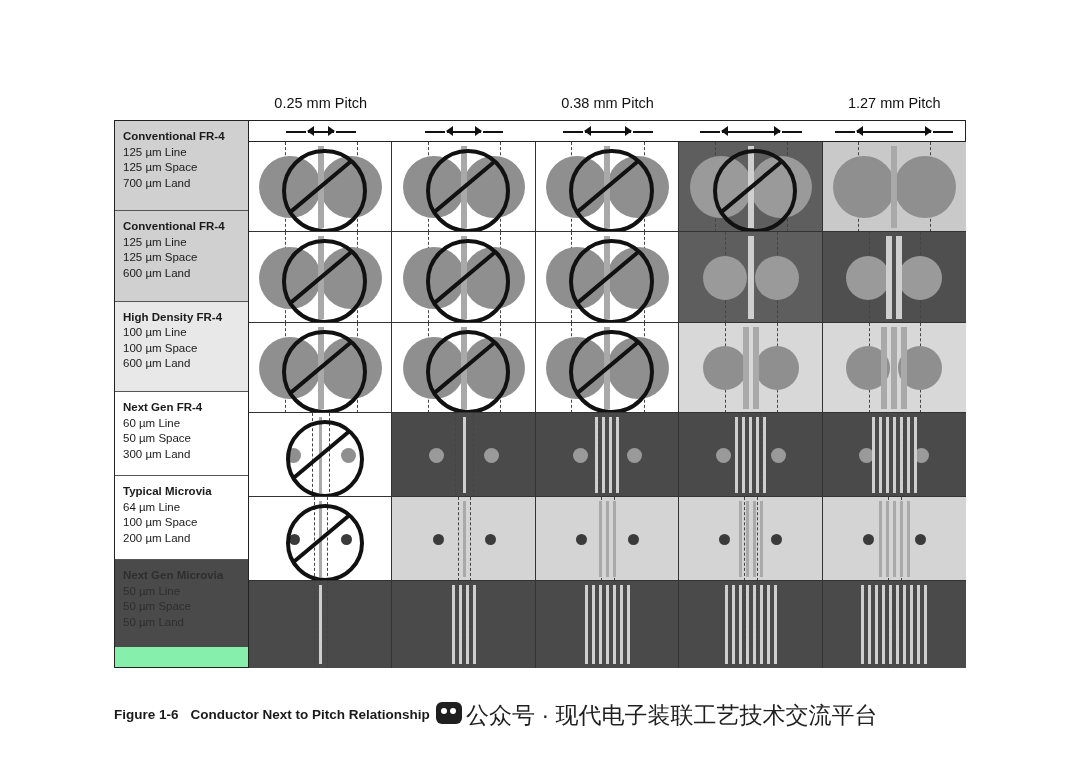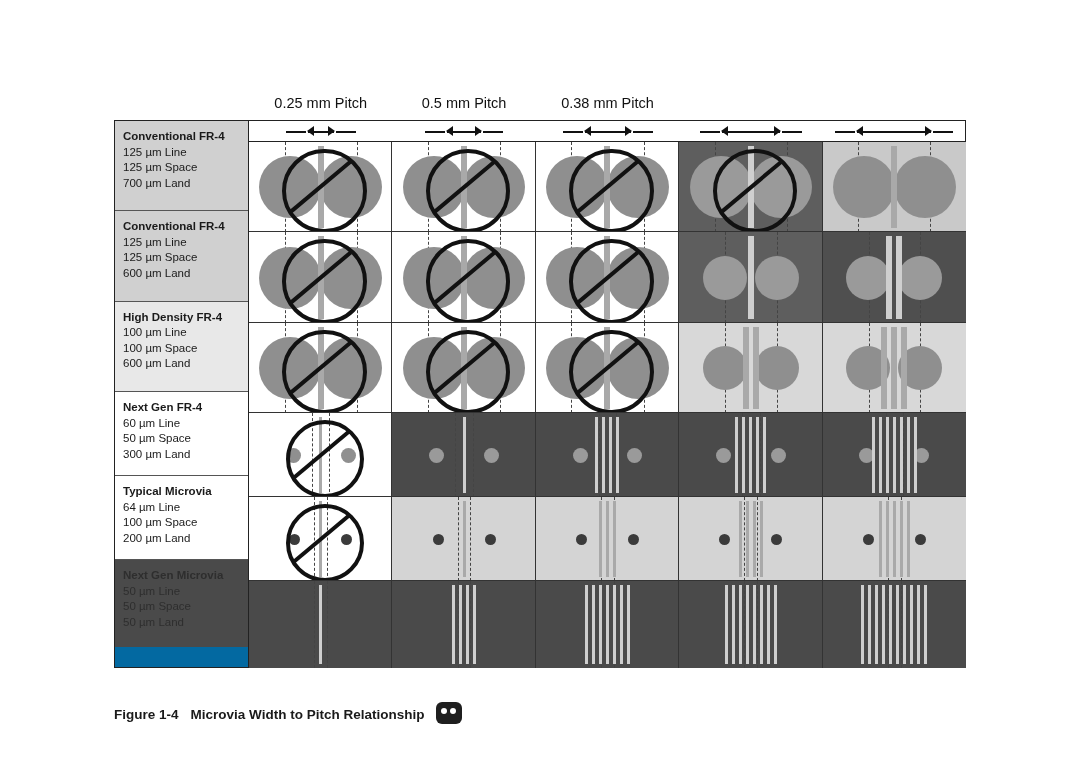--- a/index.html
+++ b/index.html
@@ -37,21 +37,21 @@
   
   .tablebox{
     position:absolute;left:134px;top:28px;width:718px;height:548px;
     border:1px solid #222;
     box-sizing:border-box;
   }
   
   .labelcol{
     position:absolute;left:0px;top:28px;width:135px;height:548px;
     border:1px solid #222;border-right:none;box-sizing:border-box;
-    background:#0369a1;
+    background:#86efac;
   }
   .rowlabel{
     position:absolute;left:0;width:135px;
     box-sizing:border-box;
     border-bottom:1px solid #555;
     padding:8px 6px 0 8px;
     font-size:11.5px;line-height:15.5px;color:#1a1a1a;
   }
   .rowlabel.last{border-bottom:none;}
   .rowlabel .l1{font-weight:600;}
@@ -123,22 +123,22 @@
 <body>
 
 <div class="slide">
 
 
   <div class="pagenum">2</div>
 
   <div class="figure">
     <div class="colheaders" id="colheaders">
         <div class="colhead" style="left: 125px; width: 163.4px;">0.25 mm Pitch</div>
-        <div class="colhead" style="left: 268.4px; width: 163.4px;">0.5 mm Pitch</div>
         <div class="colhead" style="left: 411.8px; width: 163.4px;">0.38 mm Pitch</div>
+        <div class="colhead" style="left: 698.6px; width: 163.4px;">1.27 mm Pitch</div>
       </div>
     <div class="labelcol" id="labelcol">
         <div class="rowlabel" style="top: 0px; height: 90.4351px; background: rgb(208, 208, 208);">
           <div class="l1">Conventional FR-4</div>
           <div class="">125 µm Line</div>
           <div class="">125 µm Space</div>
           <div class="">700 µm Land</div>
         </div>
         <div class="rowlabel" style="top: 90.4351px; height: 90.4351px; background: rgb(208, 208, 208);">
           <div class="l1">Conventional FR-4</div>
@@ -473,17 +473,18 @@
             <div class="trace" style="left: 80.7px; top: 4px; width: 3px; height: 78.7439px; background: rgb(207, 207, 207);"></div>
             <div class="trace" style="left: 87.7px; top: 4px; width: 3px; height: 78.7439px; background: rgb(207, 207, 207);"></div>
             <div class="trace" style="left: 94.7px; top: 4px; width: 3px; height: 78.7439px; background: rgb(207, 207, 207);"></div>
             <div class="trace" style="left: 101.7px; top: 4px; width: 3px; height: 78.7439px; background: rgb(207, 207, 207);"></div>
           </div>
         </div>
       </div>
   </div>
 
   <div class="caption">
-    <span class="num">Figure 1-4</span><span>Microvia Width to Pitch Relationship</span>
+    <span class="num">Figure 1-6</span><span>Conductor Next to Pitch Relationship</span>
   </div>
 
   <div class="wm-icon"></div>
+  <div class="watermark">公众号 · 现代电子装联工艺技术交流平台</div>
 </div>
 
 </body></html>

